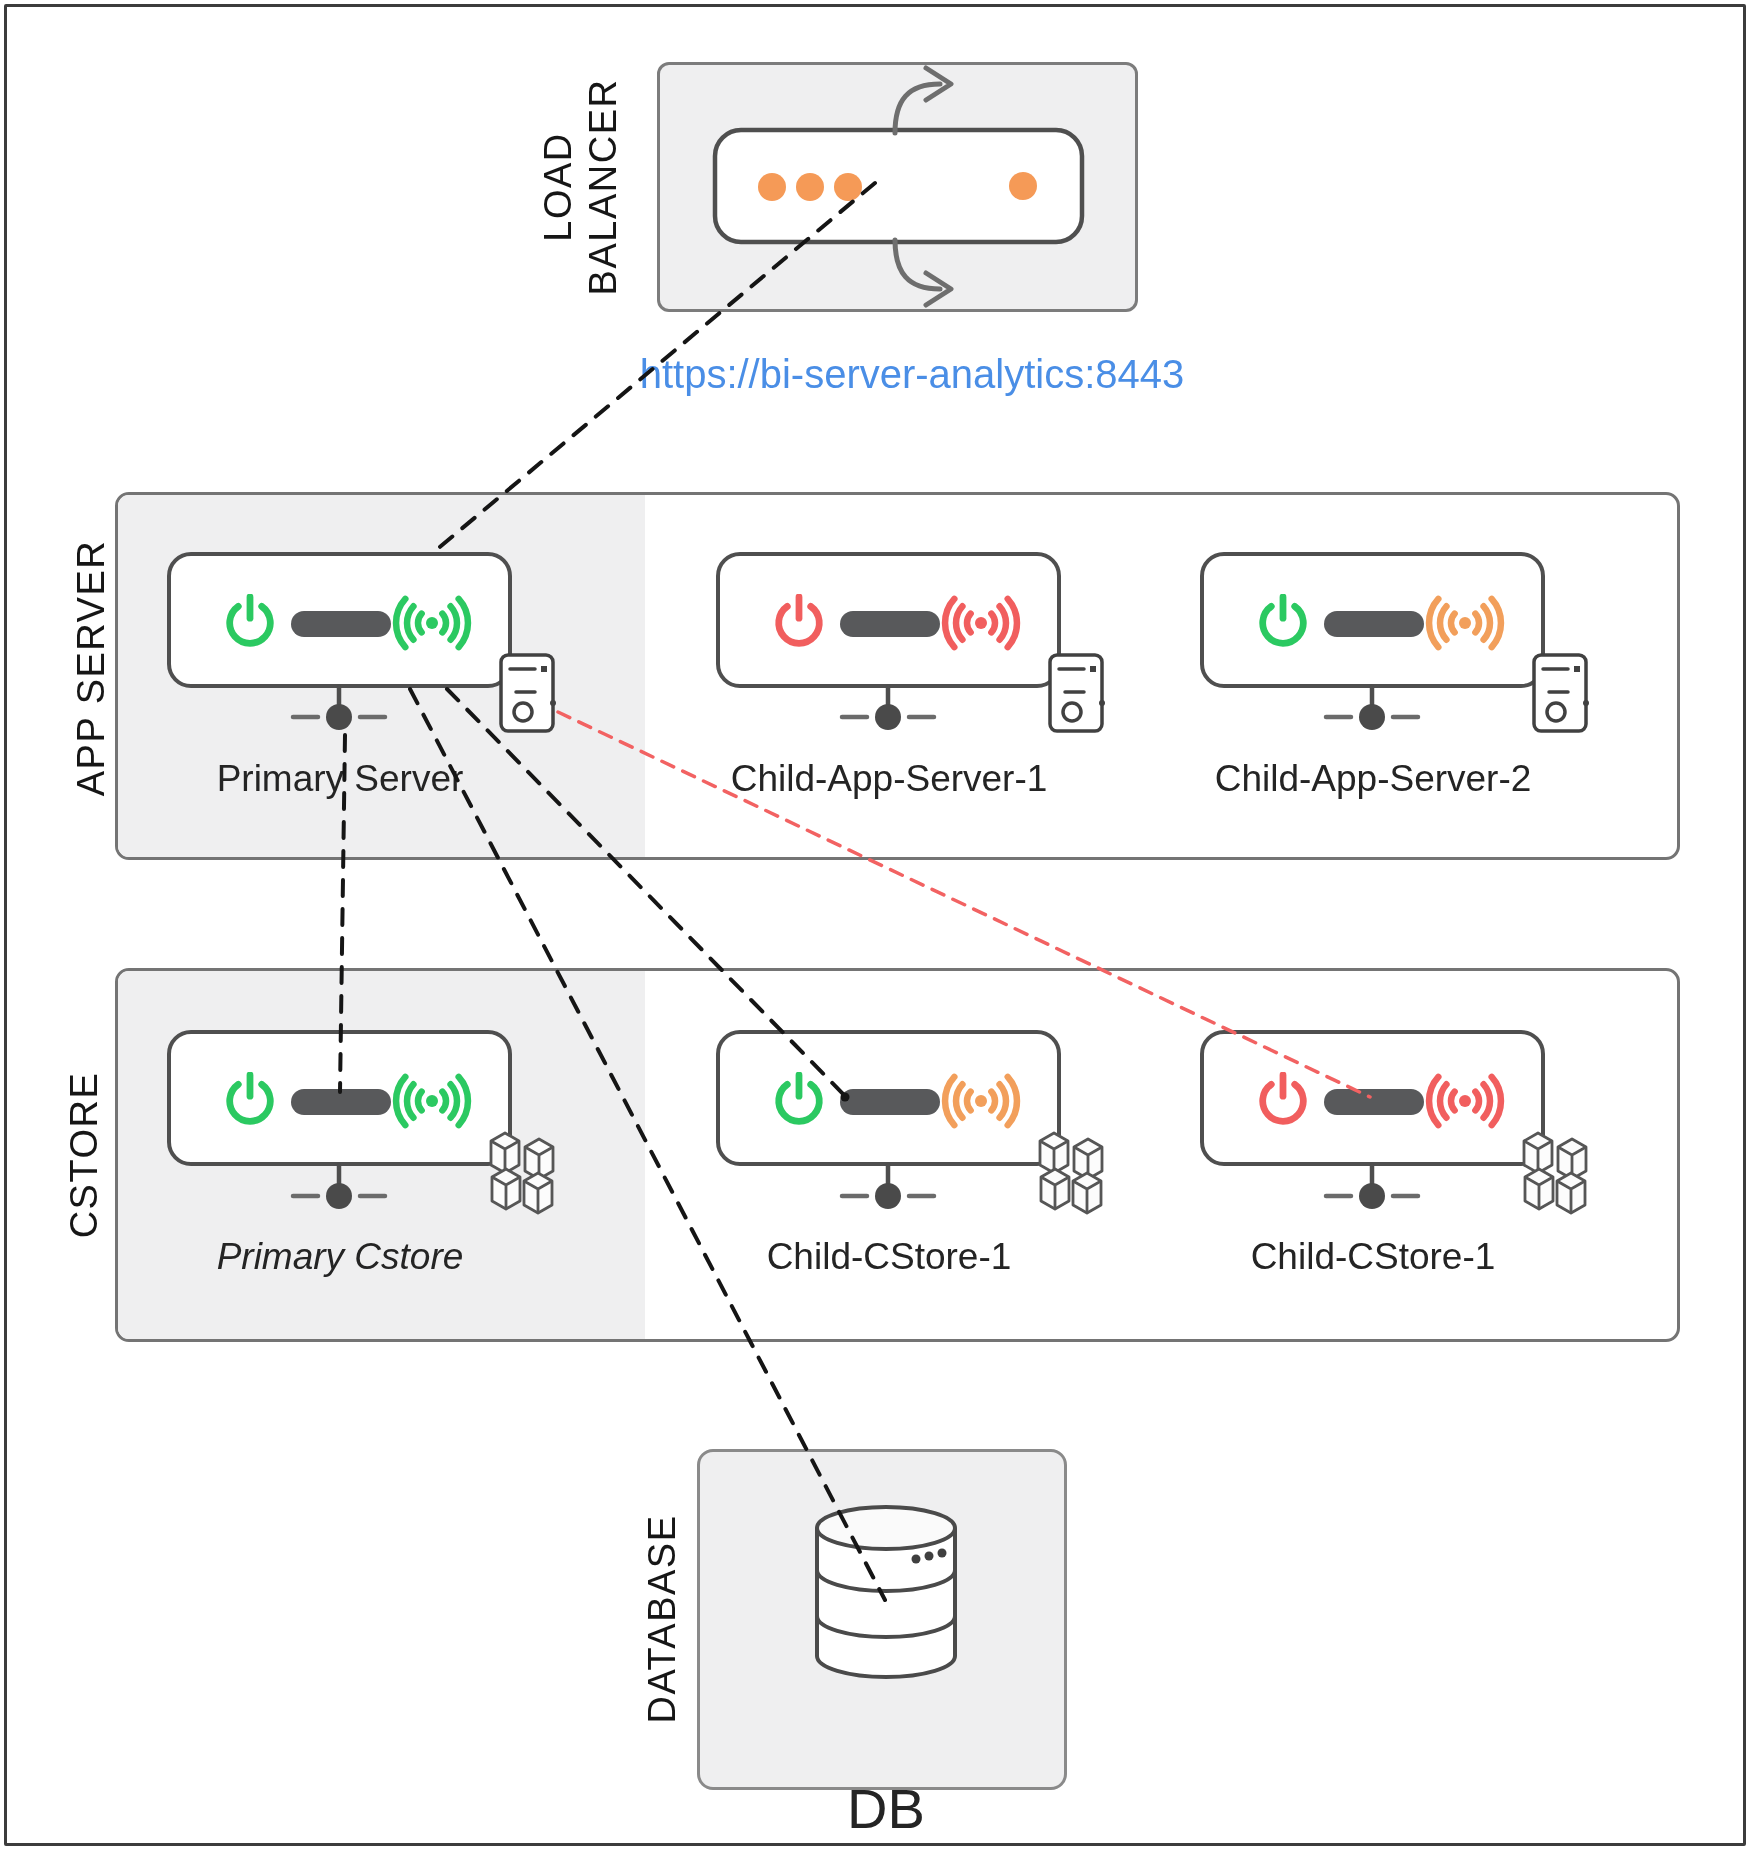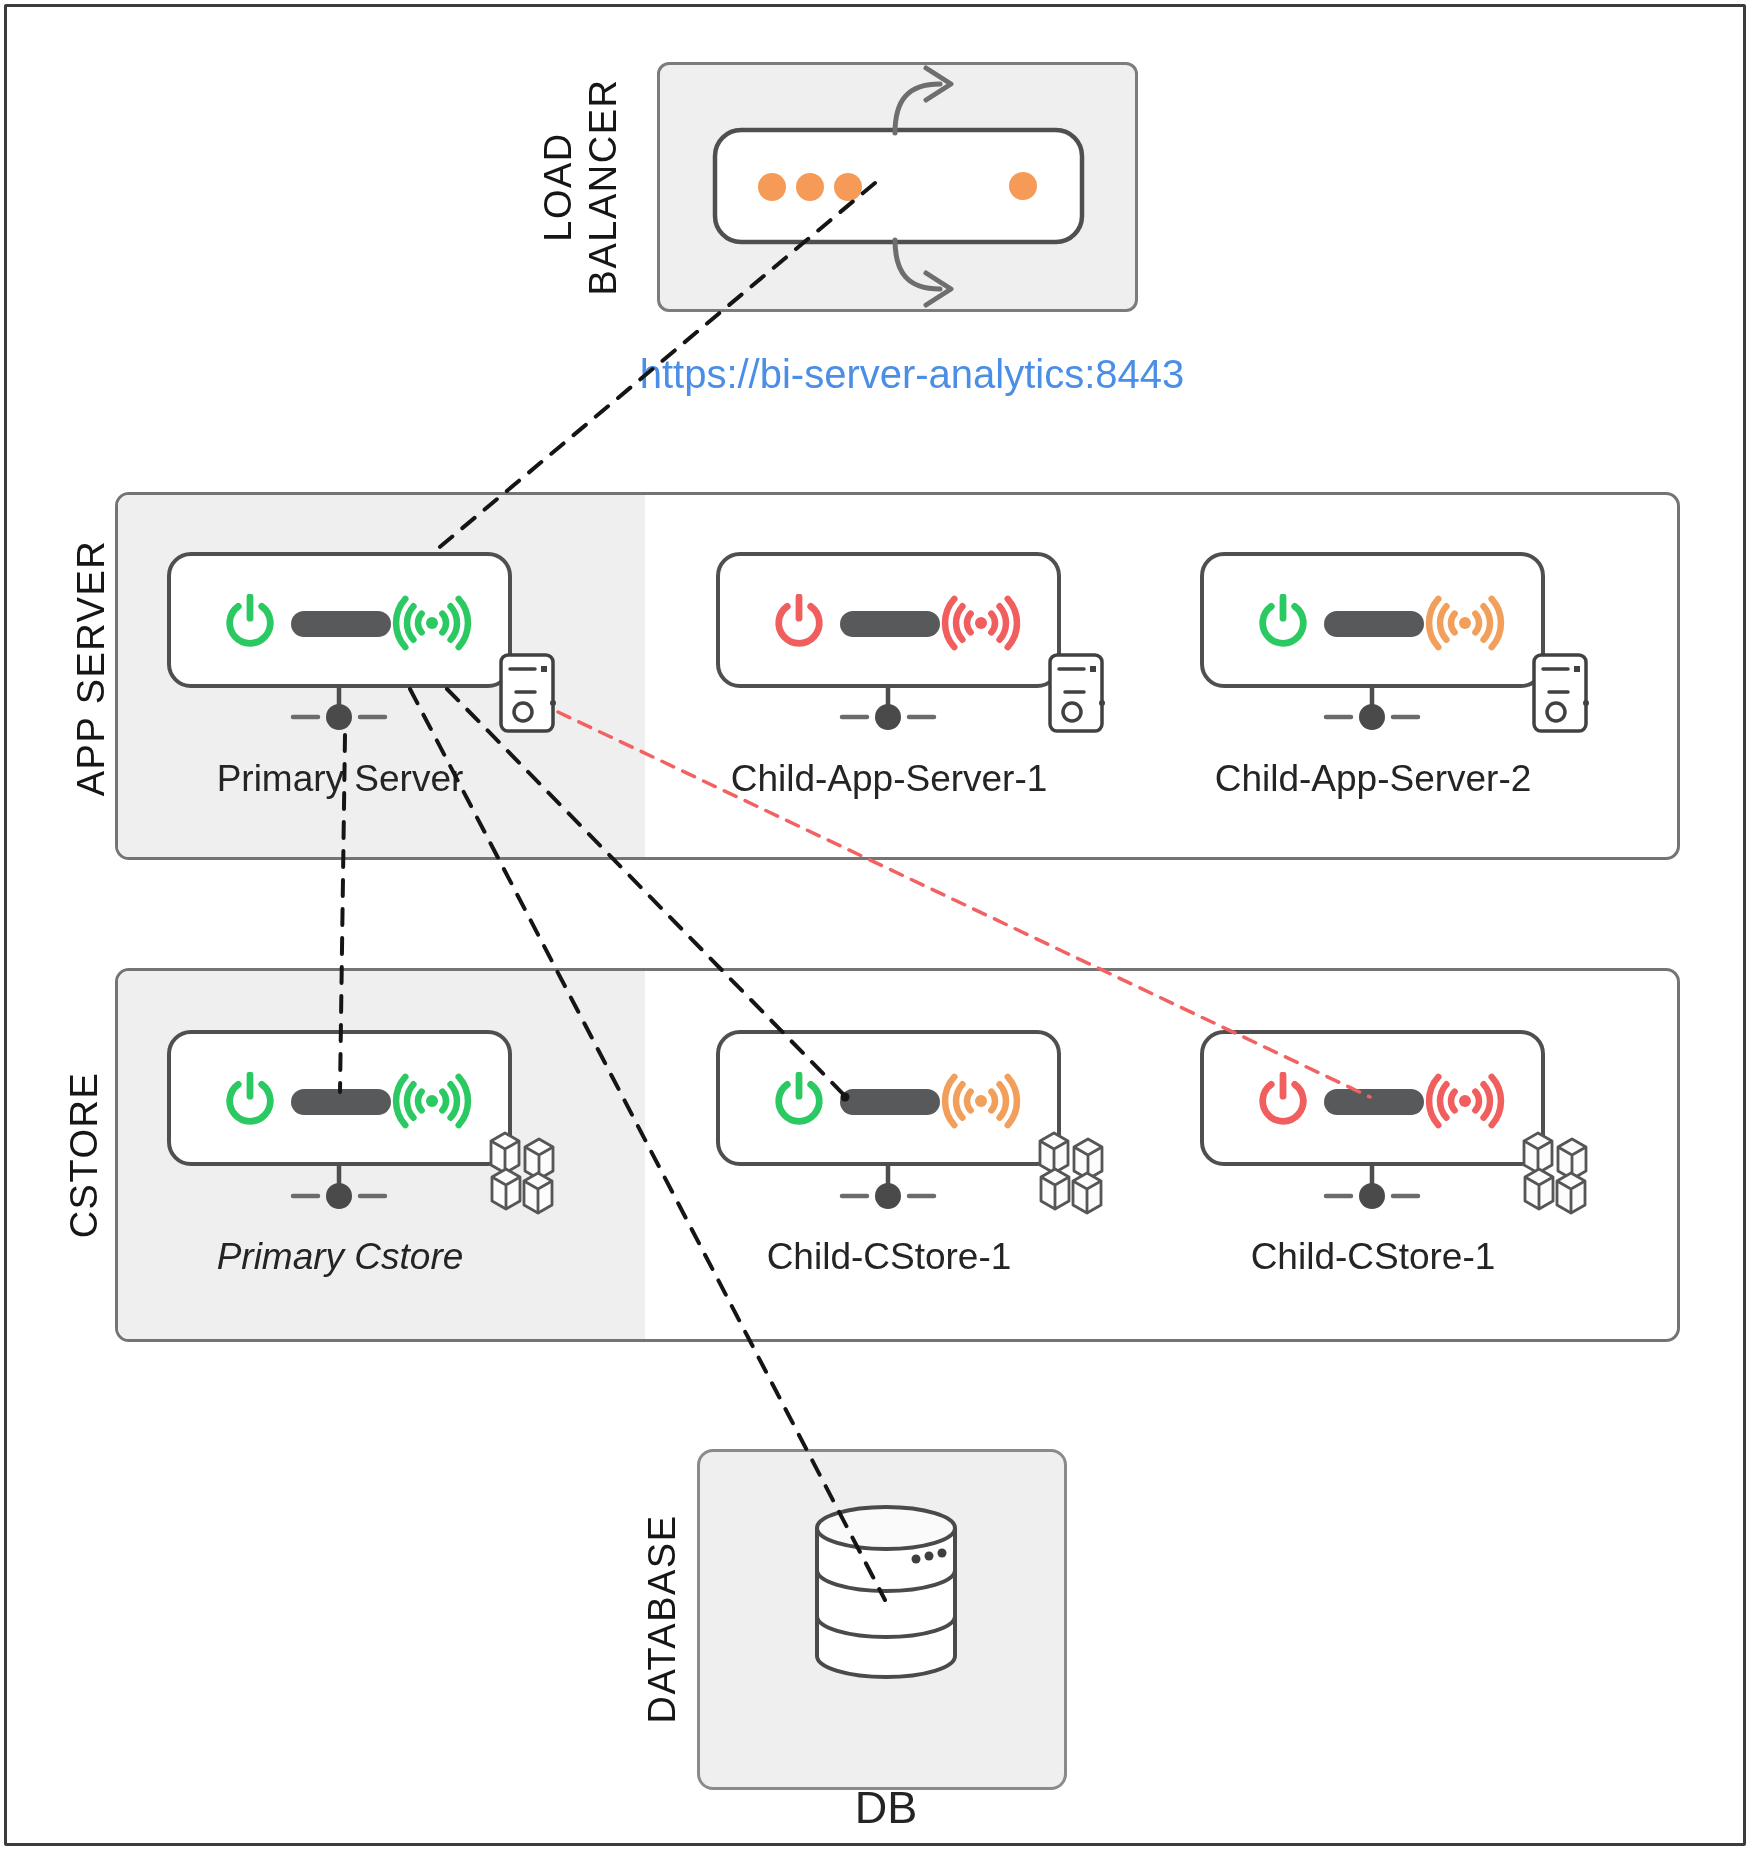--- a/index.html
+++ b/index.html
@@ -13,21 +13,21 @@
   .vlabel{position:absolute;transform:translate(-50%,-50%) rotate(-90deg);
           font-size:38px;letter-spacing:1.5px;color:#161616;white-space:nowrap;text-align:center;line-height:1.18;}
   .node-box{position:absolute;width:345px;height:136px;background:#ffffff;
             border:4px solid #4f4f4f;border-radius:24px;box-sizing:border-box;}
   .node-box .power{position:absolute;left:50px;top:38px;width:58px;height:58px;}
   .node-box .dashbar{position:absolute;left:120px;top:55px;width:100px;height:26px;border-radius:13px;background:#58595b;}
   .node-box .signal{position:absolute;left:221px;top:37px;width:80px;height:60px;}
   .node-label{position:absolute;width:420px;text-align:center;font-size:37px;color:#242424;}
   .url{position:absolute;left:912px;top:362px;transform:translate(-50%,-50%);
        font-size:40px;color:#4a8ee6;white-space:nowrap;margin-top:12px;}
-  .db-label{position:absolute;left:886px;top:1808px;transform:translate(-50%,-50%);font-size:45px;color:#242424;}
+  .db-label{position:absolute;left:886px;top:1808px;transform:translate(-50%,-50%);font-size:56px;color:#242424;}
   svg.overlay{position:absolute;left:0;top:0;pointer-events:none;}
 </style>
 </head>
 <body>
 
 <div class="canvas">
 
   <div class="panel" style="left:657px;top:62px;width:481px;height:250px;border-radius:12px;"></div>
   <div class="vlabel" style="left:581px;top:187px;">
     <div>LOAD</div>

